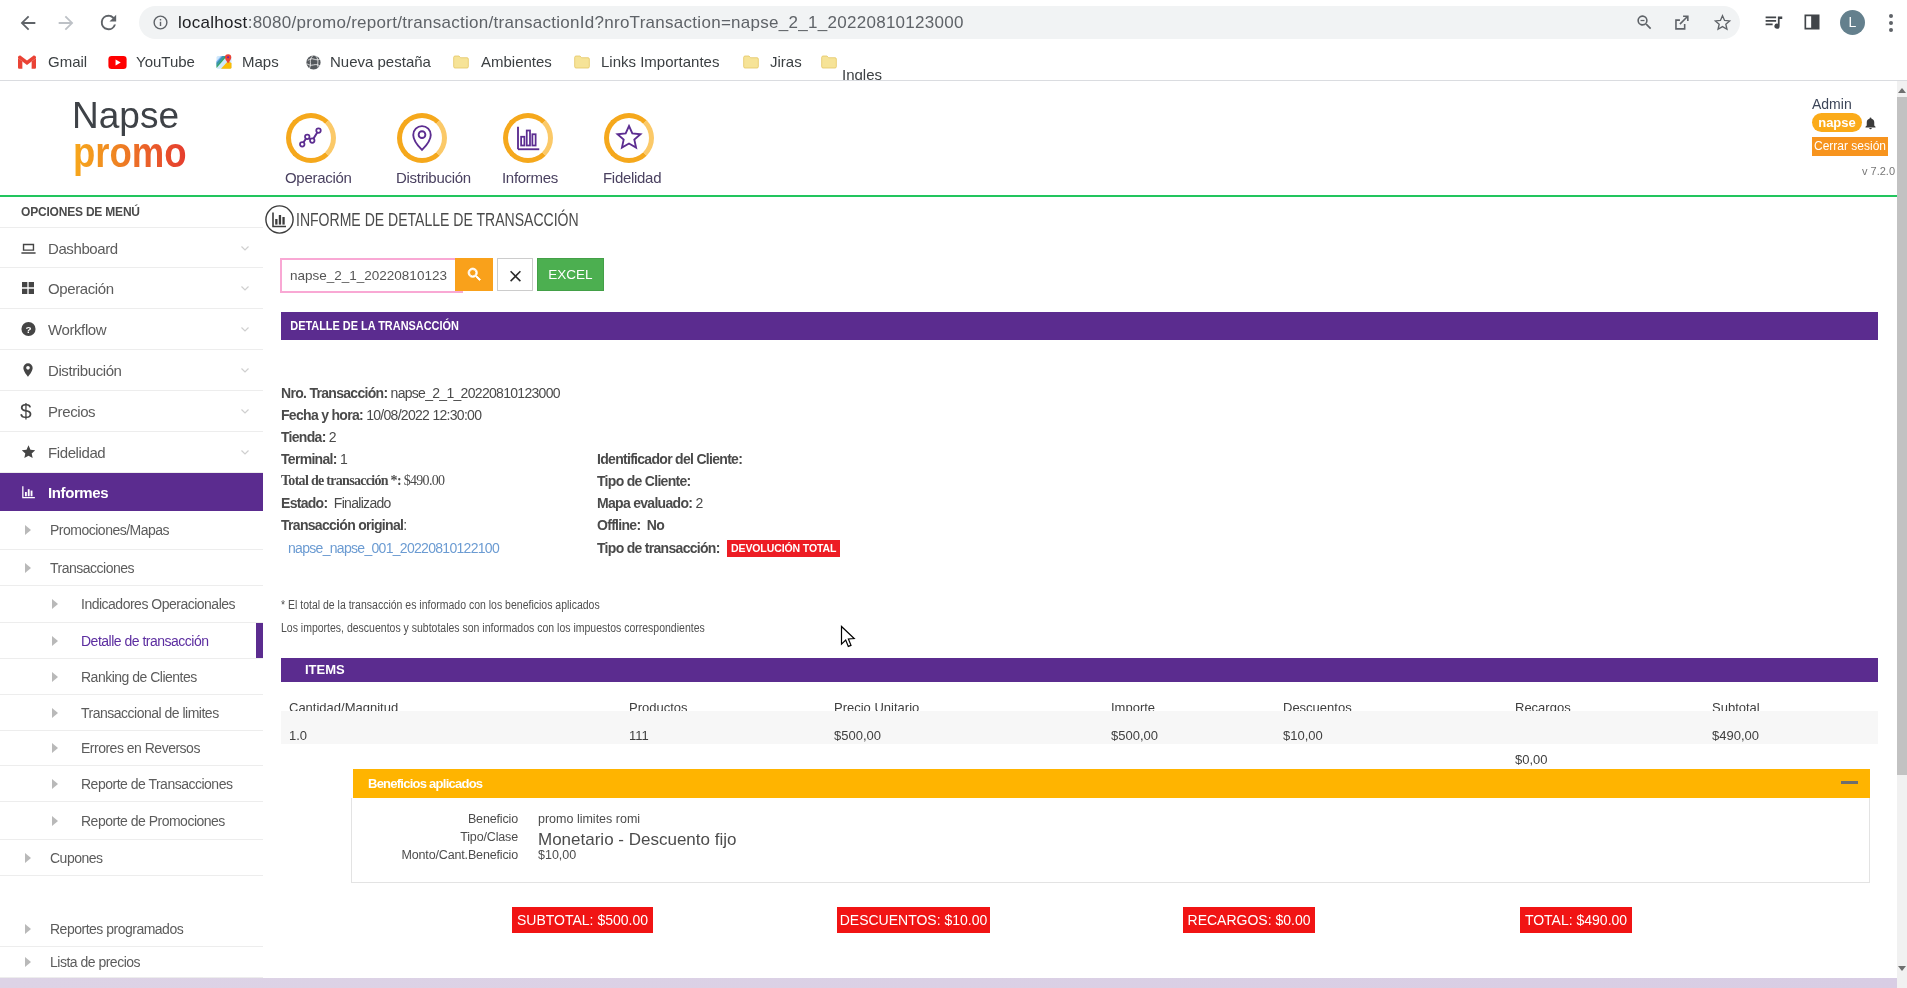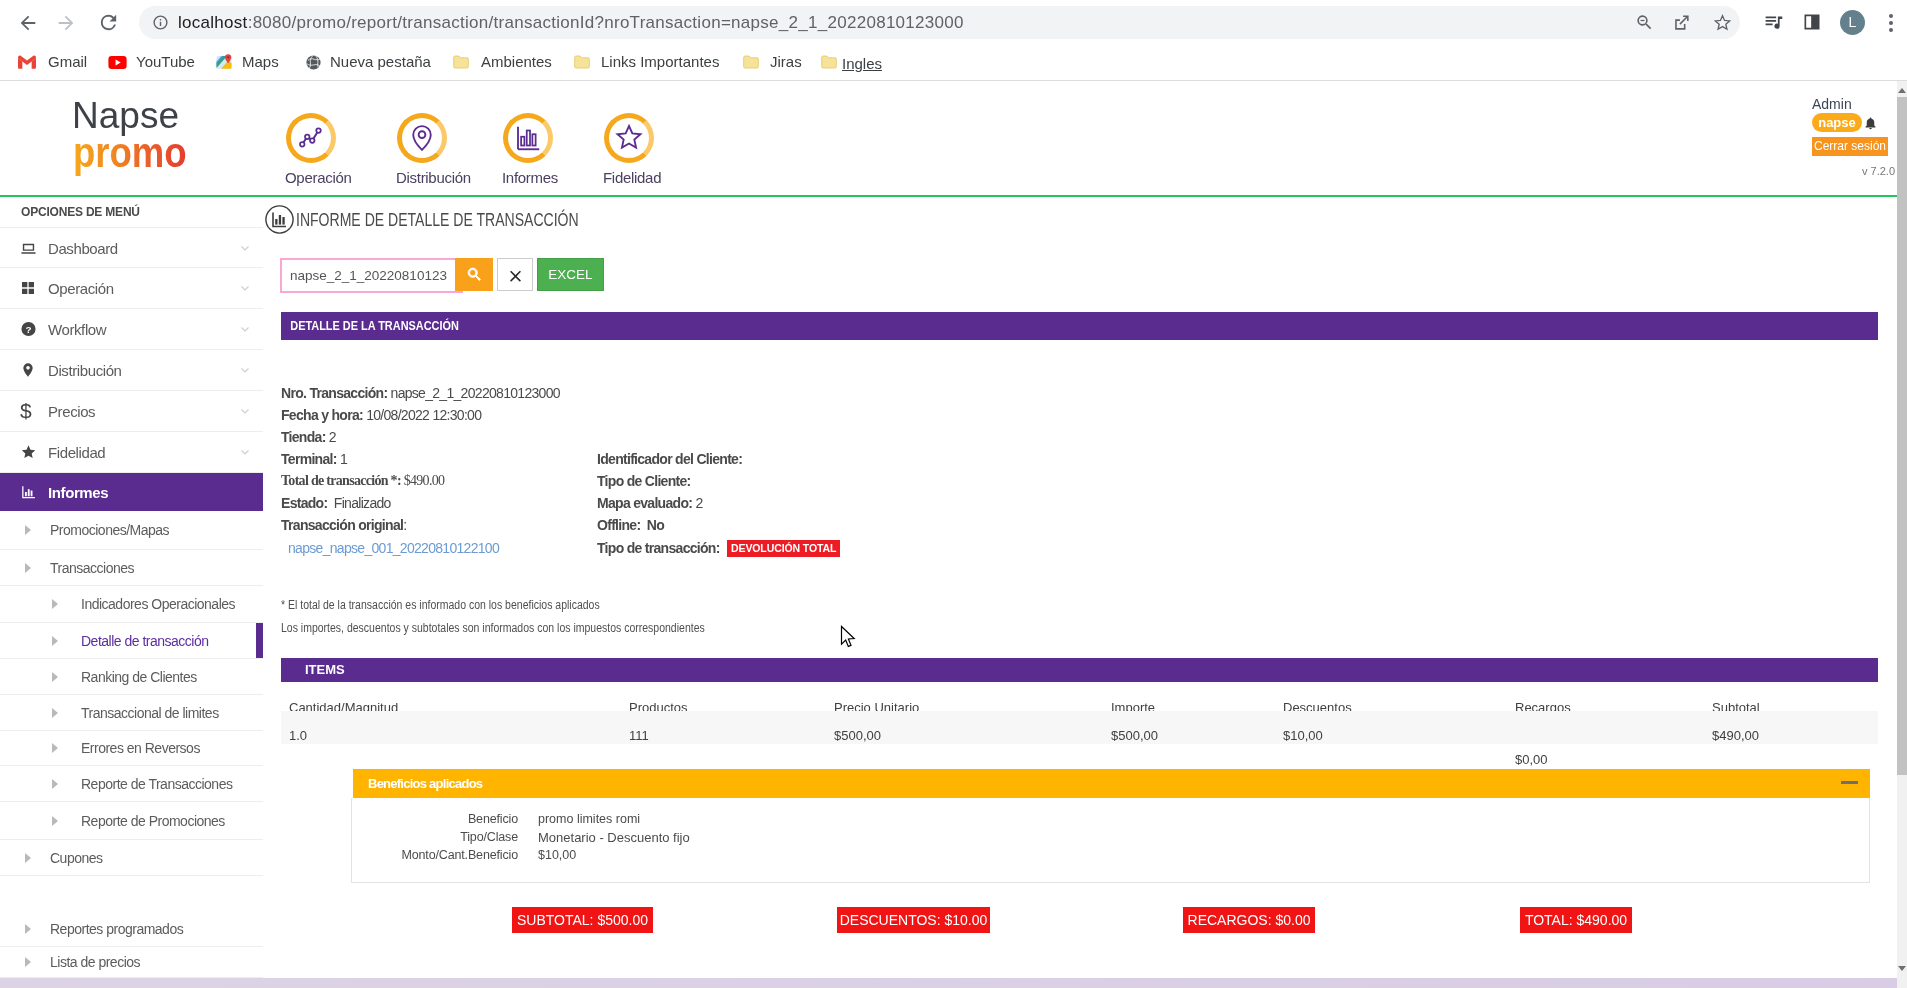--- a/index.html
+++ b/index.html
@@ -102,21 +102,21 @@
         <path d="M1 3c0-1.1.9-2 2-2h6l2.4 2.6H21a2 2 0 0 1 2 2V17a2 2 0 0 1-2 2H3a2 2 0 0 1-2-2V3z" fill="#f6e397" stroke="#e4c766" stroke-width="1.2"></path>
       </svg>
     <div class="abs" style="left:601px;top:8px;">Links Importantes</div>
     <svg class="abs" style="left:743px;top:10px;" width="16" height="14" viewBox="0 0 24 20">
         <path d="M1 3c0-1.1.9-2 2-2h6l2.4 2.6H21a2 2 0 0 1 2 2V17a2 2 0 0 1-2 2H3a2 2 0 0 1-2-2V3z" fill="#f6e397" stroke="#e4c766" stroke-width="1.2"></path>
       </svg>
     <div class="abs" style="left:770px;top:8px;">Jiras</div>
     <svg class="abs" style="left:821px;top:10px;" width="16" height="14" viewBox="0 0 24 20">
         <path d="M1 3c0-1.1.9-2 2-2h6l2.4 2.6H21a2 2 0 0 1 2 2V17a2 2 0 0 1-2 2H3a2 2 0 0 1-2-2V3z" fill="#f6e397" stroke="#e4c766" stroke-width="1.2"></path>
       </svg>
-    <div class="abs" style="left:842px;top:10px;text-decoration:underline;">Ingles</div>
+    <div class="abs" style="left:842px;top:21px;text-decoration:underline;">Ingles</div>
   </div>
   <div class="abs" style="left:0;top:80px;width:1907px;height:1px;background:#dadce0;"></div>
 
   <div class="abs" id="appheader" style="left:0;top:81px;width:1907px;height:114px;background:#fff;border-bottom:2px solid #22c55e;">
 
     <div class="abs" style="left:72px;top:14px;font-size:37px;color:#3e4247;">Napse</div>
     <div class="abs" style="left:73px;top:48px;font-size:42px;font-weight:bold;background:linear-gradient(90deg,#f7a81b,#f08a21,#ea5f2a,#e53c2e);-webkit-background-clip:text;background-clip:text;color:transparent;transform:scaleX(0.87);transform-origin:left;">promo</div>
 
     <div class="nav-item" style="left:285px;top:32px;">
         <div class="nav-ring">
@@ -365,21 +365,21 @@
     <div class="th" style="left:1252px;top:547px;">$0,00</div>
     <div class="th" style="left:1449px;top:523px;">$490,00</div>
 
     <div class="abs" style="left:88px;top:601px;width:1519px;height:85px;background:#fff;border:1px solid #e3e3e3;border-top:none;box-sizing:border-box;"></div>
     <div class="abs" style="left:90px;top:572px;width:1517px;height:29px;background:#ffb400;color:#fff;font-weight:bold;font-size:13px;line-height:29px;padding-left:15px;box-sizing:border-box;letter-spacing:-0.75px;">Beneficios aplicados</div>
     <div class="abs" style="left:1578px;top:584px;width:17px;height:3px;background:#6e6e6e;"></div>
     <div class="abs" style="left:55px;top:615px;width:200px;text-align:right;font-size:12.5px;letter-spacing:-0.15px;color:#4c4c4c;">Beneficio</div>
     <div class="abs" style="left:55px;top:633px;width:200px;text-align:right;font-size:12.5px;letter-spacing:-0.15px;color:#4c4c4c;">Tipo/Clase</div>
     <div class="abs" style="left:55px;top:651px;width:200px;text-align:right;font-size:12.5px;letter-spacing:-0.15px;color:#4c4c4c;">Monto/Cant.Beneficio</div>
     <div class="abs" style="left:275px;top:615px;font-size:12.5px;color:#4c4c4c;">promo limites romi</div>
-    <div class="abs" style="left:275px;top:633px;font-size:13px;color:#4c4c4c;">Monetario - Descuento fijo</div>
+    <div class="abs" style="left:275px;top:633px;font-size:17px;color:#4c4c4c;">Monetario - Descuento fijo</div>
     <div class="abs" style="left:275px;top:651px;font-size:12.5px;color:#4c4c4c;">$10,00</div>
 
     <div class="badge" style="left:249px;top:710px;width:141px;">SUBTOTAL: $500.00</div>
     <div class="badge" style="left:574px;top:710px;width:153px;">DESCUENTOS: $10.00</div>
     <div class="badge" style="left:920px;top:710px;width:132px;">RECARGOS: $0.00</div>
     <div class="badge" style="left:1257px;top:710px;width:112px;">TOTAL: $490.00</div>
   </div>
 
   <div class="abs" style="left:0;top:978px;width:1907px;height:10px;background:linear-gradient(90deg,#ddd3e6,#d8cde4);"></div>
 

